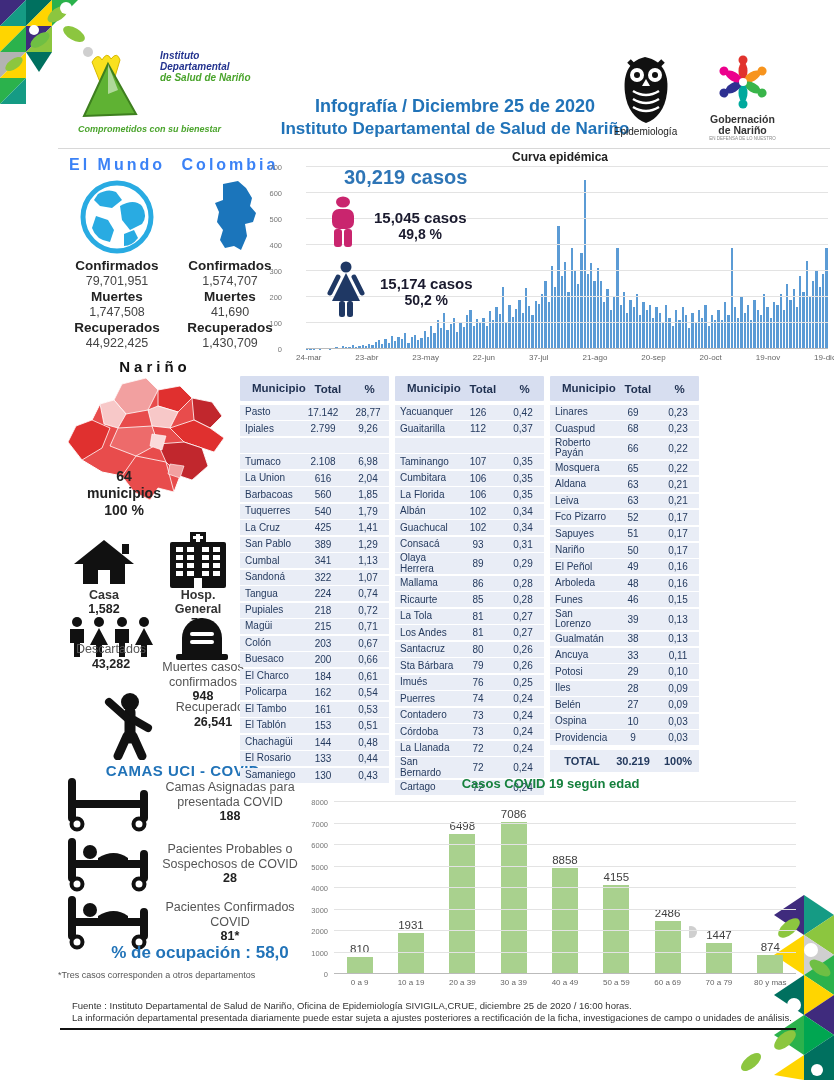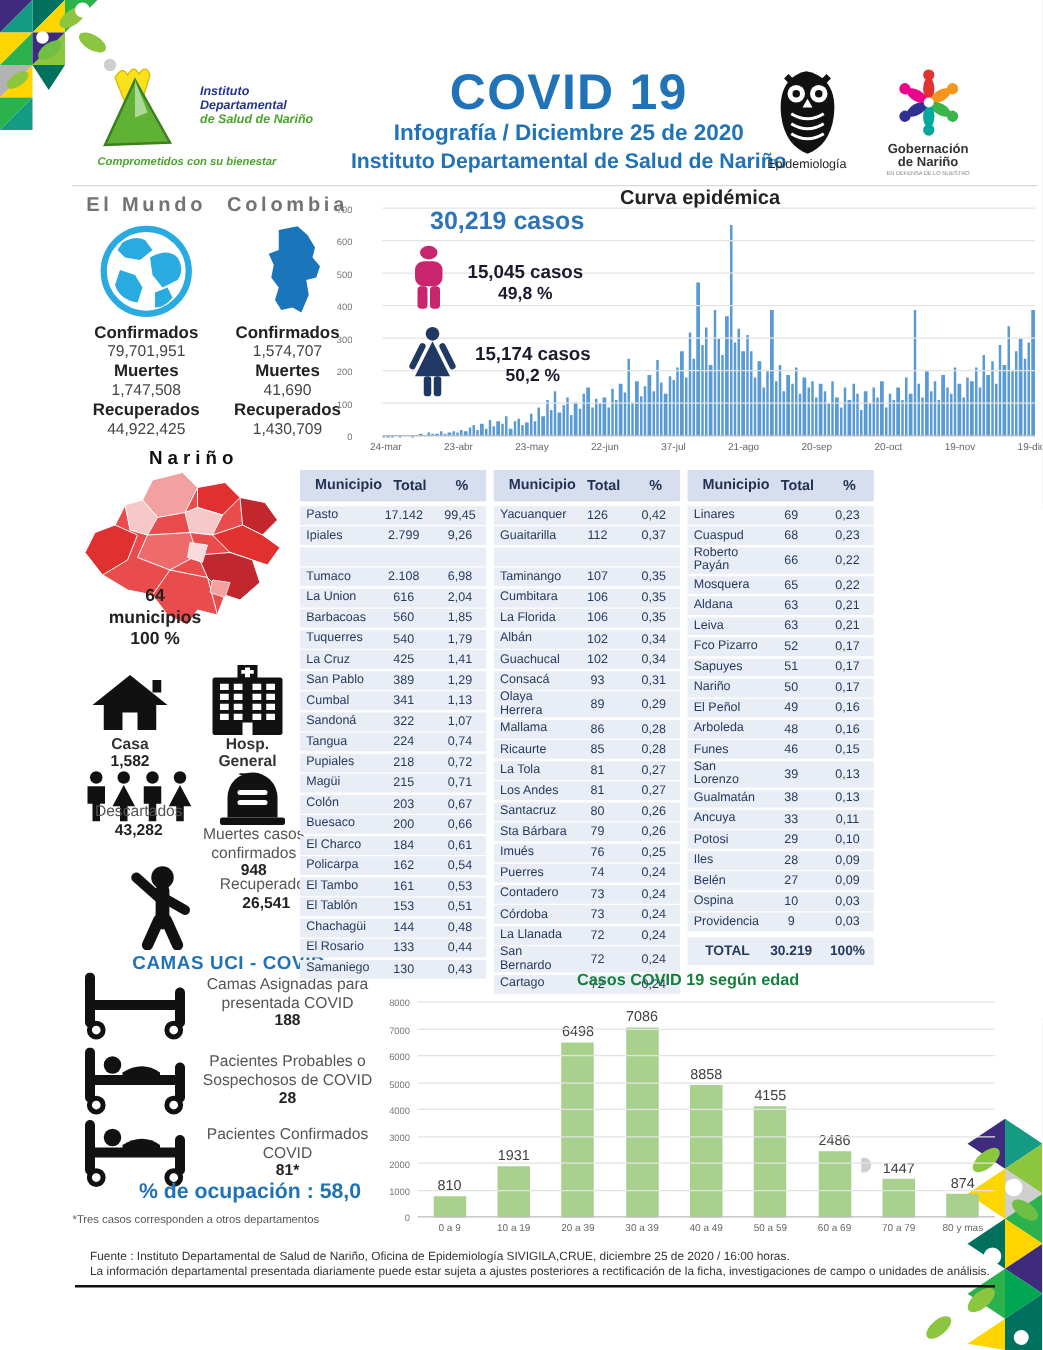--- a/index.html
+++ b/index.html
@@ -18,40 +18,40 @@
   .idsn-text { font-size:10px; font-weight:bold; font-style:italic; color:#23338f; line-height:11px; }
   .idsn-green { color:#4aa42c; }
   .idsn-tag { font-size:9px; font-weight:bold; font-style:italic; color:#4aa42c; margin-top:2px; }
   #owl-box { left:608px; top:55px; width:75px; }
   #owl-label { font-size:10px; color:#222; margin-top:1px; }
   #gov-box { left:690px; top:50px; width:105px; }
   .gov-name { font-size:10.5px; font-weight:bold; color:#333; line-height:11px; }
   .gov-tag { font-size:4.5px; color:#888; }
 
   
-  .col-title { font-size:16px; font-weight:bold; color:#737373; letter-spacing:3px;text-align:center; }
+  .col-title { font-size:16px; font-weight:bold; color:#3b82f6; letter-spacing:3px;text-align:center; }
   .stat-label { font-size:13.5px; font-weight:bold; color:#222; line-height:16px; }
   .stat-value { font-size:12.5px; color:#444; line-height:15px; }
   #world-block { left:58px; top:156px; width:118px; }
   #colombia-block { left:178px; top:156px; width:104px; }
   #narino-title { left:90px; top:358px; width:130px; font-size:15px; font-weight:bold; letter-spacing:4px; color:#111; }
   #mun-block { left:78px; top:468px; width:92px; font-size:14px; font-weight:bold; color:#222; line-height:17px; }
   .mini-label { font-size:12.5px; font-weight:bold; color:#333; line-height:14px; }
   .mini-value { font-size:12.5px; font-weight:bold; color:#222; }
 
   
   #uci-title { left:88px; top:762px; width:190px; font-size:15px; font-weight:bold; color:#2173B8; letter-spacing:0.5px; }
   .uci-label { font-size:12.5px; color:#555; line-height:14.5px; }
   .uci-value { font-size:12.5px; font-weight:bold; color:#222; }
   #ocupacion { left:80px; top:943px; width:240px; font-size:17px; font-weight:bold; color:#2173B8; }
   #uci-note { left:58px; top:970px; width:250px; font-size:9px; color:#555; }
 
   
   #epi { left:286px; top:150px; width:548px; height:226px; }
-  #epi-title { left:0; top:0; width:100%; font-size:16px; font-weight:bold; color:#222; }
+  #epi-title { left:0; top:0; width:100%; font-size:12px; font-weight:bold; color:#222; }
   #epi-plot { position:absolute; left:20px; top:17px; width:522px; height:182px; }
   .gline { position:absolute; left:0; width:100%; height:1px; background:#e3e3e3; }
   .gline.base { background:#bbb; }
   .ylab { position:absolute; font-size:7.5px; color:#777; text-align:right; width:18px; }
   #epi-bars { position:absolute; left:0; bottom:0; width:100%; height:182px; display:flex; align-items:flex-end; gap:1px; }
   #epi-bars .bar { flex:1; background:#5B9BD5; }
   #epi-xlabels { position:absolute; left:10px; top:203px; width:540px; display:flex; justify-content:space-between; font-size:8px; color:#666; }
   #epi-stats { position:absolute; left:40px; top:16px; }
   #epi-total { font-size:20px; font-weight:bold; color:#2E75B6; margin-left:18px; }
   .sexrow { display:flex; align-items:center; margin-top:7px; }
@@ -142,30 +142,29 @@
   <circle cx="128" cy="180" r="6" fill="#FFF"></circle>
 </svg>
 
 <div class="abs" id="logo-left">
   <div style="display:flex; align-items:flex-start;">
     <svg width="78" height="72" viewBox="0 0 78 72">
       <path d="M14 12 q6,-10 10,-2 q5,-9 9,-1 q6,-8 9,1 l-6,20 -14,2 z" fill="#F9E11E" stroke="#d8b800" stroke-width="1"></path>
       <path d="M30 14 L58 64 L6 66 Z" fill="#5FB233" stroke="#3E7F1F" stroke-width="2"></path>
       <path d="M30 14 L40 40 L30 44 Z" fill="#fff" opacity="0.5"></path>
     </svg>
-    <div style="margin-left:4px; margin-top:18px;">
+    <div style="margin-left:4px; ">
       <div class="idsn-text">Instituto</div>
       <div class="idsn-text">Departamental</div>
       <div class="idsn-text idsn-green">de Salud de Nariño</div>
     </div>
   </div>
   <div class="idsn-tag">Comprometidos con su bienestar</div>
 </div>
 
-<div class="abs" id="hdr-title" style="text-align:center;">COVID 19</div>
 <div class="abs ctr" id="hdr-sub1">Infografía / Diciembre 25 de 2020</div>
 <div class="abs ctr" id="hdr-sub2">Instituto Departamental de Salud de Nariño</div>
 
 <div class="abs ctr" id="owl-box">
   <svg width="62" height="70" viewBox="0 0 62 70" style="margin:0 auto">
     <path d="M30 2 C12 6 8 22 10 38 C12 54 20 64 31 68 C42 64 50 54 52 38 C54 22 50 6 30 2 Z" fill="#111"></path>
     <path d="M14 6 L22 14 M48 6 L40 14" stroke="#111" stroke-width="5"></path>
     <circle cx="22" cy="20" r="7" fill="#fff"></circle>
         <circle cx="40" cy="20" r="7" fill="#fff"></circle>
     <circle cx="22" cy="20" r="3" fill="#111"></circle>
@@ -611,21 +610,21 @@
 <div class="abs" id="table">
   <div class="tgroup" id="tgroup0">
         <div class="thead">
           <span class="c-name">Municipio</span>
           <span class="c-tot">Total</span>
           <span class="c-pct">%</span>
         </div>
         <div class="trow">
           <span class="c-name">Pasto</span>
           <span class="c-tot">17.142</span>
-          <span class="c-pct">99,45</span>
+          <span class="c-pct">28,77</span>
         </div>
         <div class="trow">
           <span class="c-name">Ipiales</span>
           <span class="c-tot">2.799</span>
           <span class="c-pct">9,26</span>
         </div>
         <div class="trow blank">
           <span class="c-name"></span>
           <span class="c-tot"></span>
           <span class="c-pct"></span>

